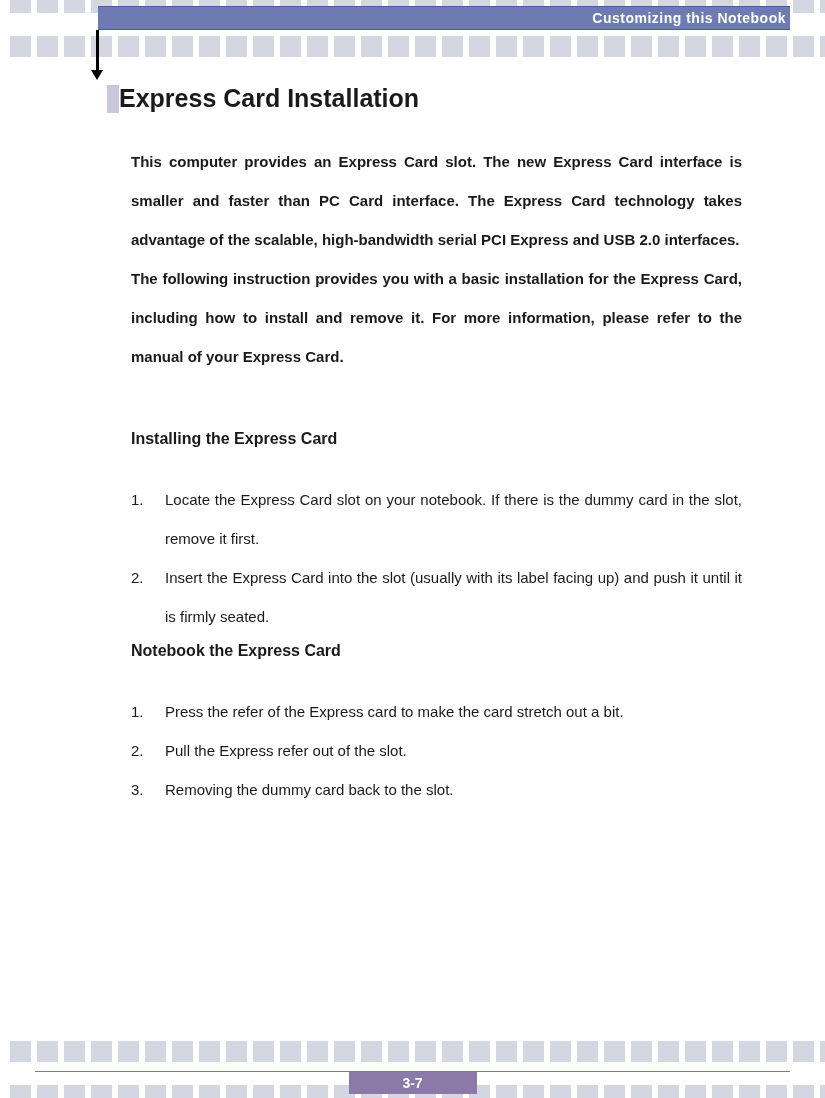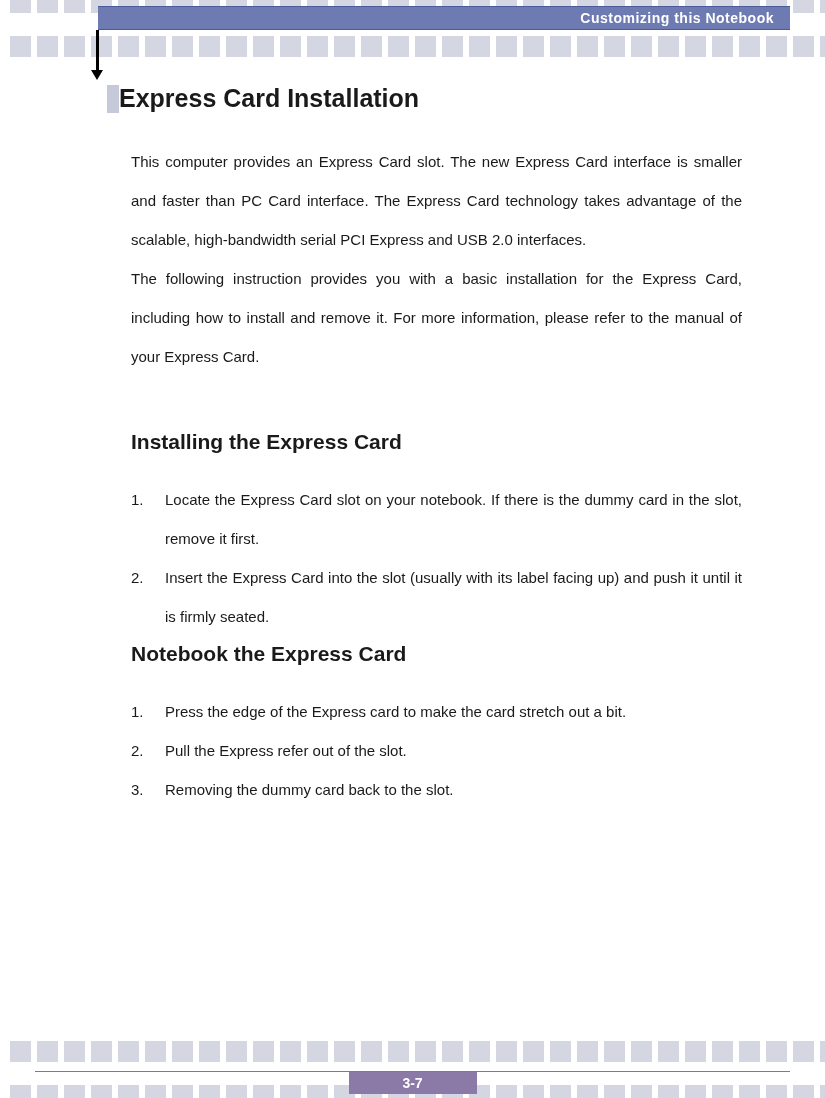--- a/index.html
+++ b/index.html
@@ -16,21 +16,21 @@
       top: 6px;
       left: 98px;
       right: 35px;
       height: 24px;
       background: #6d7bb2;
       border-top: 1px solid #4a5a9a;
       border-bottom: 1px solid #4a5a9a;
       display: flex;
       align-items: center;
       justify-content: flex-end;
-      padding-right: 16px;
+      padding-right: 4px;
     }
     .header-title {
       color: #fff;
       font-size: 14px;
       font-weight: bold;
       letter-spacing: 0.5px;
     }
     .square-row {
       position: absolute;
       left: 0;
@@ -85,26 +85,27 @@
       color: #1a1a1a;
     }
     .body-text {
       position: absolute;
       left: 131px;
       right: 83px;
       font-size: 15px;
       color: #1a1a1a;
       line-height: 2.6;
       text-align: justify;
+      font-weight: bold;
     }
     .para-a { top: 142px; }
     .heading-b {
       position: absolute;
       left: 131px;
-      font-size: 21px;
+      font-size: 16px;
       font-weight: bold;
       color: #1a1a1a;
     }
     .hb-install { top: 430px; }
     .hb-remove { top: 642px; }
     .ol {
       position: absolute;
       left: 131px;
       right: 83px;
       font-size: 15px;
@@ -316,21 +317,21 @@
     <div class="ol-num">2.</div>
     <div class="ol-text">Insert the Express Card into the slot (usually with its label facing up) and push it until it is firmly seated.</div>
   </div>
 </div>
 
 <div class="heading-b hb-remove">Notebook the Express Card</div>
 
 <div class="ol ol-remove">
   <div class="ol-row">
     <div class="ol-num">1.</div>
-    <div class="ol-text">Press the edge of the Express card to make the card stretch out a bit.</div>
+    <div class="ol-text">Press the refer of the Express card to make the card stretch out a bit.</div>
   </div>
   <div class="ol-row">
     <div class="ol-num">2.</div>
     <div class="ol-text">Pull the Express refer out of the slot.</div>
   </div>
   <div class="ol-row">
     <div class="ol-num">3.</div>
     <div class="ol-text">Removing the dummy card back to the slot.</div>
   </div>
 </div>

